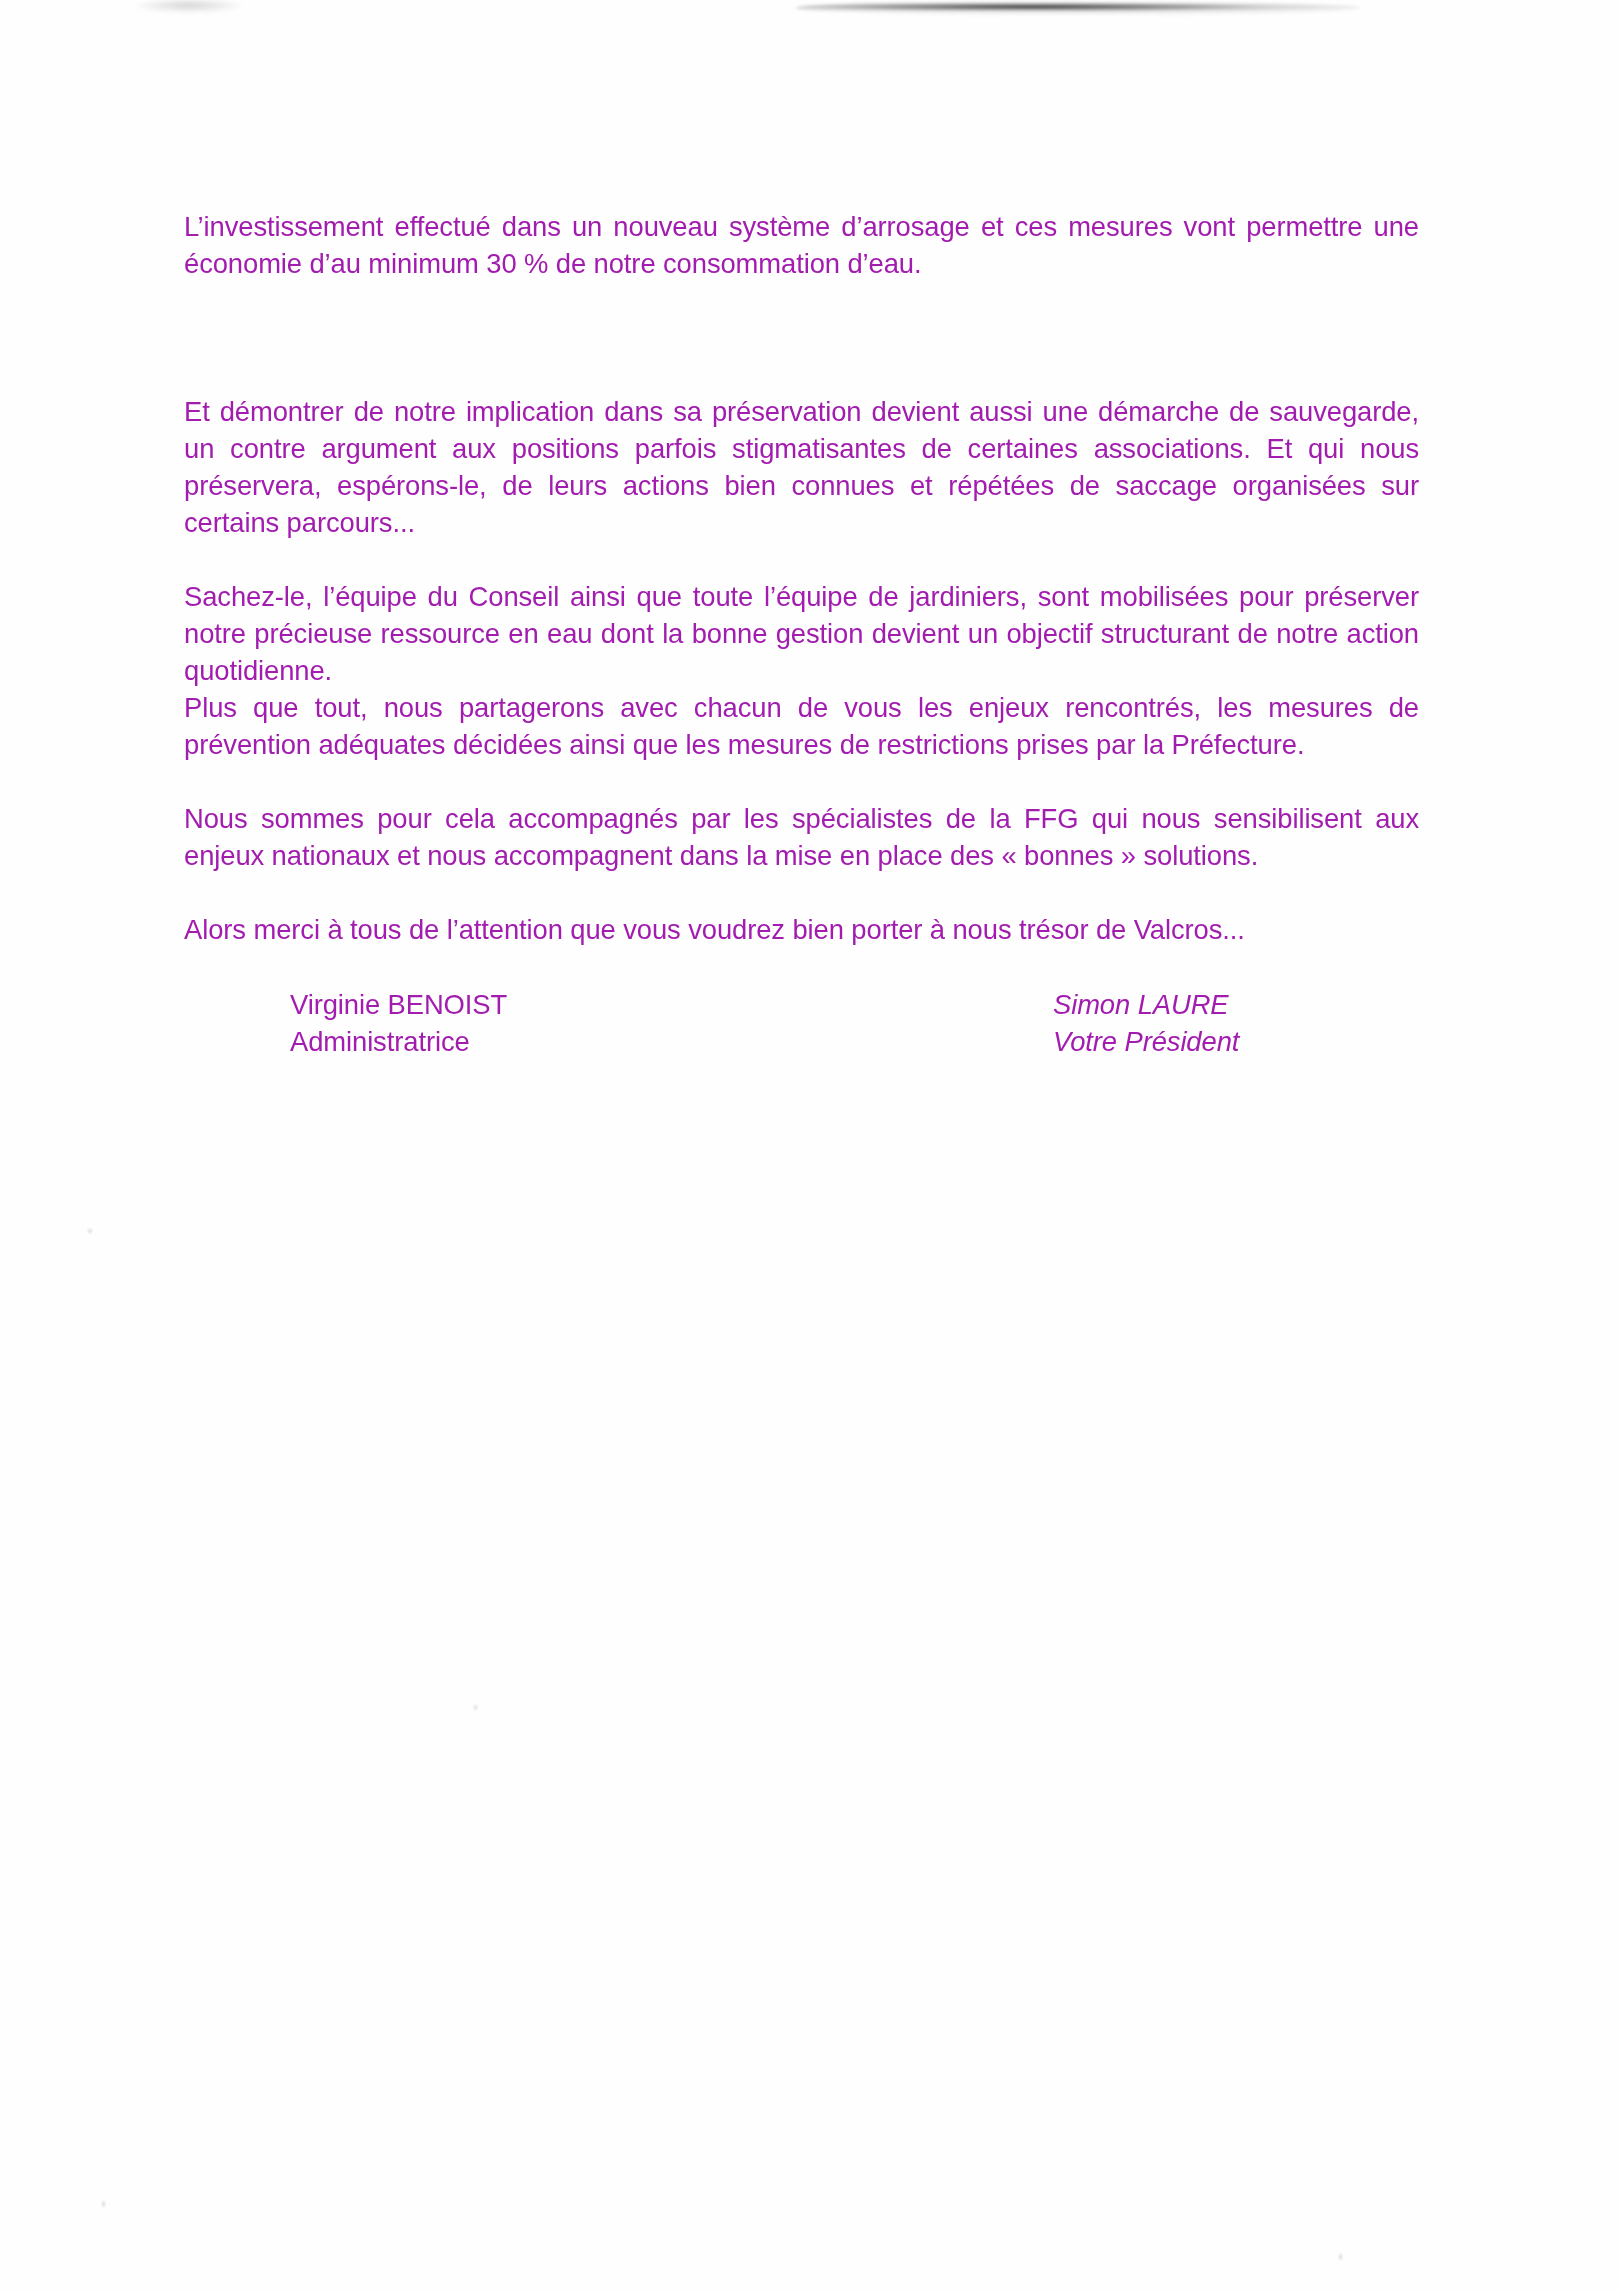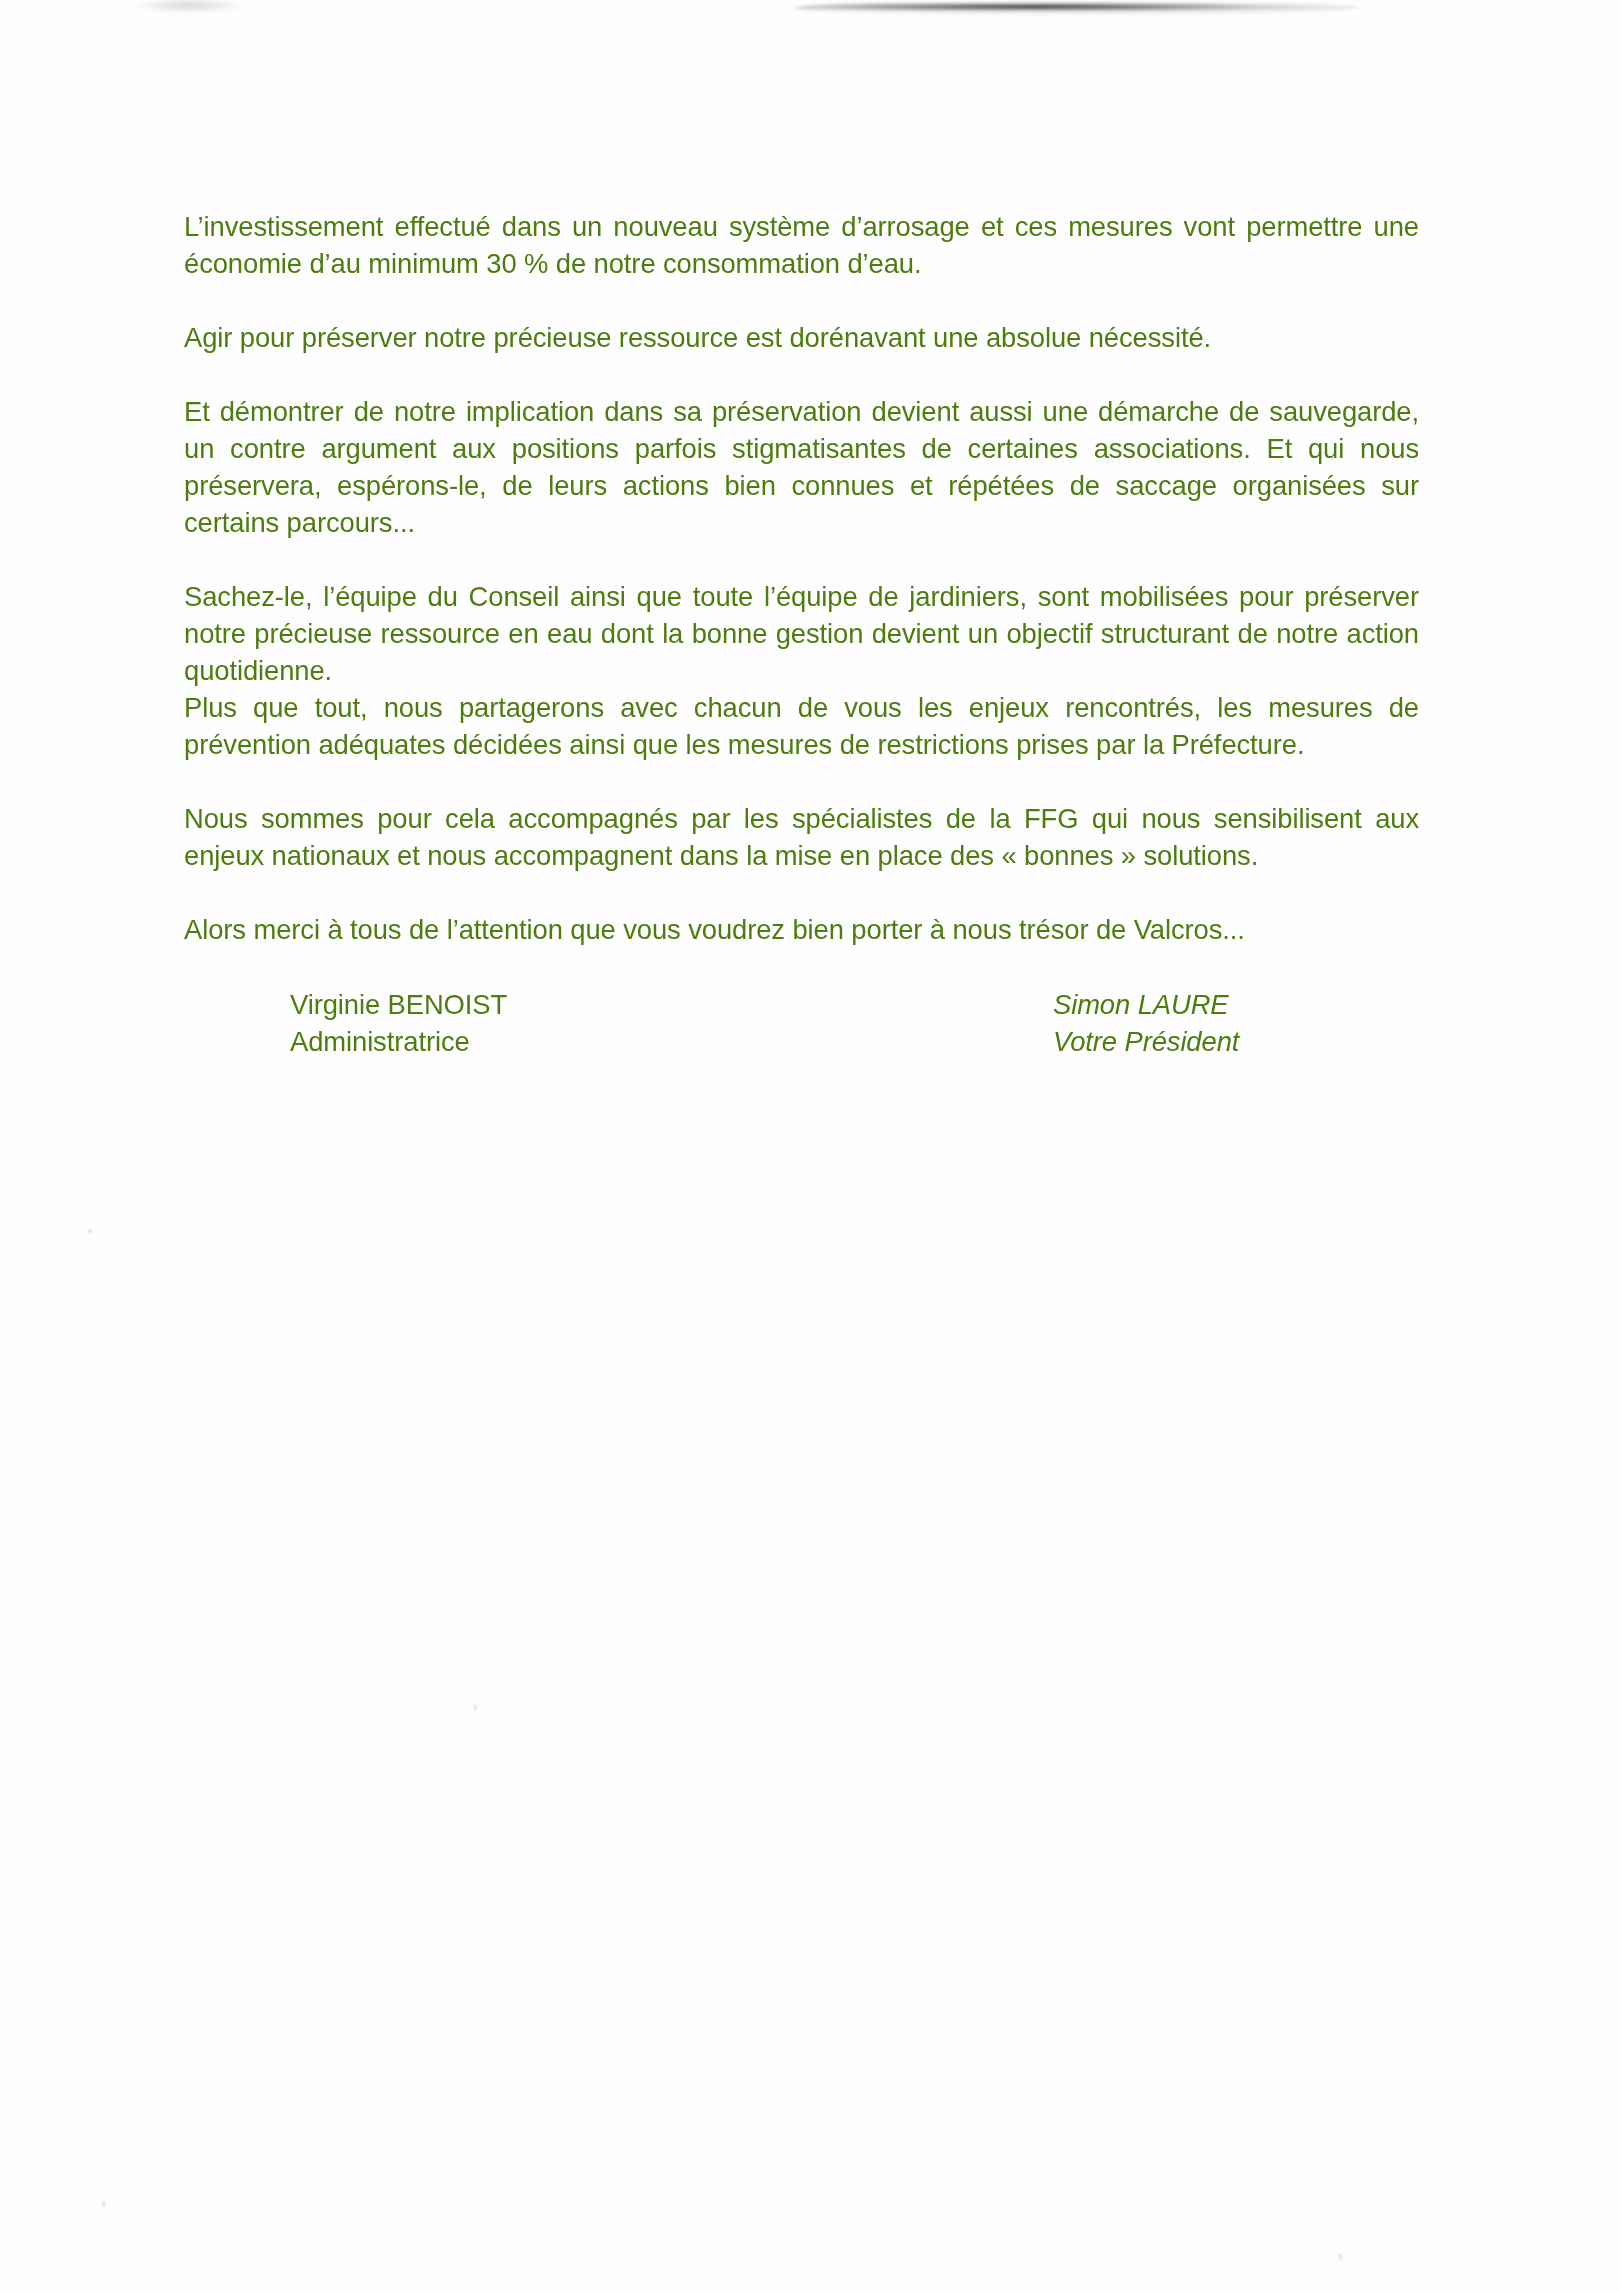--- a/index.html
+++ b/index.html
@@ -40,21 +40,21 @@
 
   
   .content {
     position: absolute;
     left: 184px;
     top: 208px;
     width: 1235px;
     font-size: 27.4px;
     line-height: 37px;
     letter-spacing: -0.1px;
-    color: #4d7c0f;
+    color: #a21caf;
     text-align: justify;
   }
   .content p {
     margin: 0 0 37px 0;
     padding: 0;
   }
   .signatures {
     position: relative;
     height: 78px;
     text-align: left;
@@ -72,21 +72,21 @@
   <div class="artifact smudge-topleft"></div>
   <div class="speck s1"></div>
   <div class="speck s2"></div>
   <div class="speck s3"></div>
   <div class="speck s4"></div>
 
   <div class="content">
 
     <p>L’investissement effectué dans un nouveau système d’arrosage et ces mesures vont permettre une économie d’au minimum 30 % de notre consommation d’eau.</p>
 
-    <p><span>Agir pour préserver notre précieuse ressource est dorénavant une absolue nécessité.</span><br></p>
+    <p><br></p>
 
     <p>Et démontrer de notre implication dans sa préservation devient aussi une démarche de sauvegarde, un contre argument aux positions parfois stigmatisantes de certaines associations. Et qui nous préservera, espérons-le, de leurs actions bien connues et répétées de saccage organisées sur certains parcours...</p>
 
     <p><span>Sachez-le, l’équipe du Conseil ainsi que toute l’équipe de jardiniers, sont mobilisées pour préserver notre précieuse ressource en eau dont la bonne gestion devient un objectif structurant de notre action quotidienne.</span><br><span>Plus que tout, nous partagerons avec chacun de vous les enjeux rencontrés, les mesures de prévention adéquates décidées ainsi que les mesures de restrictions prises par la Préfecture.</span></p>
 
     <p>Nous sommes pour cela accompagnés par les spécialistes de la FFG qui nous sensibilisent aux enjeux nationaux et nous accompagnent dans la mise en place des « bonnes » solutions.</p>
 
 
     <p>Alors merci à tous de l’attention que vous voudrez bien porter à nous trésor de Valcros...</p>
 

